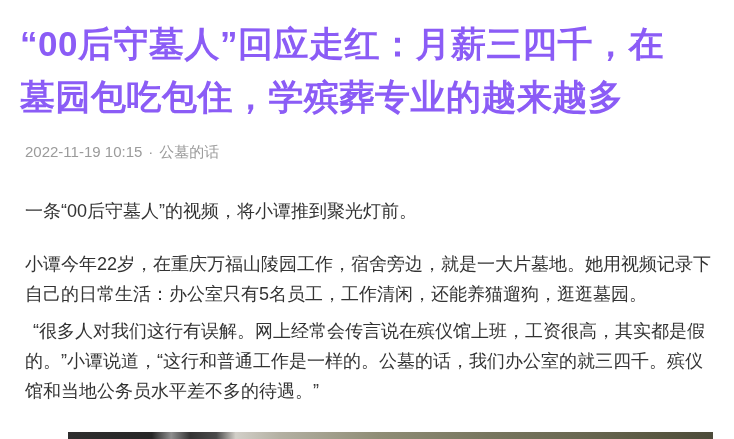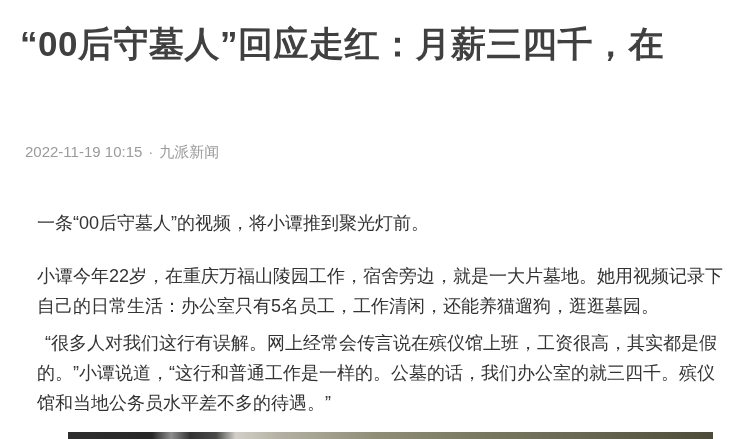--- a/index.html
+++ b/index.html
@@ -13,42 +13,42 @@
   }
   .article { position: static; }
   .title {
     position: absolute;
     left: 20px;
     top: 17px;
     width: 700px;
     margin: 0;
     font-size: 35px;
     font-weight: 700;
-    color: #404040;
+    color: #8b5cf6;
     letter-spacing: 0.5px;
   }
   .title .tline {
     display: block;
     line-height: 53px;
     white-space: nowrap;
   }
   .meta {
     position: absolute;
     left: 25px;
     top: 141px;
     font-size: 15px;
     line-height: 21px;
     color: #9b9b9b;
   }
   .meta .sep { margin: 0 6px; }
   .para {
     position: absolute;
     left: 25px;
     width: 687px;
-    margin: 12px;
+    margin: 0;
     font-size: 18px;
     line-height: 30px;
     color: #333333;
     text-align: left;
   }
   .p1 { top: 196px; }
   .p2 { top: 249px; }
   .p3 { top: 316px; text-indent: 8px; }
   .photo-strip {
     position: absolute;
@@ -62,24 +62,25 @@
       #686751 80%, #585741 92%, #4c4b3a 100%);
   }
 </style>
 </head>
 <body>
 
 <article class="article">
 
   <h1 class="title">
     <span class="tline">“00后守墓人”回应走红：月薪三四千，在</span>
+    <span class="tline">墓园包吃包住，学殡葬专业的越来越多</span>
   </h1>
 
   <div class="meta">
-    <span>2022-11-19 10:15</span><span class="sep">·</span><span>九派新闻</span>
+    <span>2022-11-19 10:15</span><span class="sep">·</span><span>公墓的话</span>
   </div>
 
   <p class="para p1">一条“00后守墓人”的视频，将小谭推到聚光灯前。</p>
 
   <p class="para p2">小谭今年22岁，在重庆万福山陵园工作，宿舍旁边，就是一大片墓地。她用视频记录下自己的日常生活：办公室只有5名员工，工作清闲，还能养猫遛狗，逛逛墓园。</p>
 
   <p class="para p3">“很多人对我们这行有误解。网上经常会传言说在殡仪馆上班，工资很高，其实都是假的。”小谭说道，“这行和普通工作是一样的。公墓的话，我们办公室的就三四千。殡仪馆和当地公务员水平差不多的待遇。”</p>
 
   <div class="photo-strip"></div>
 

